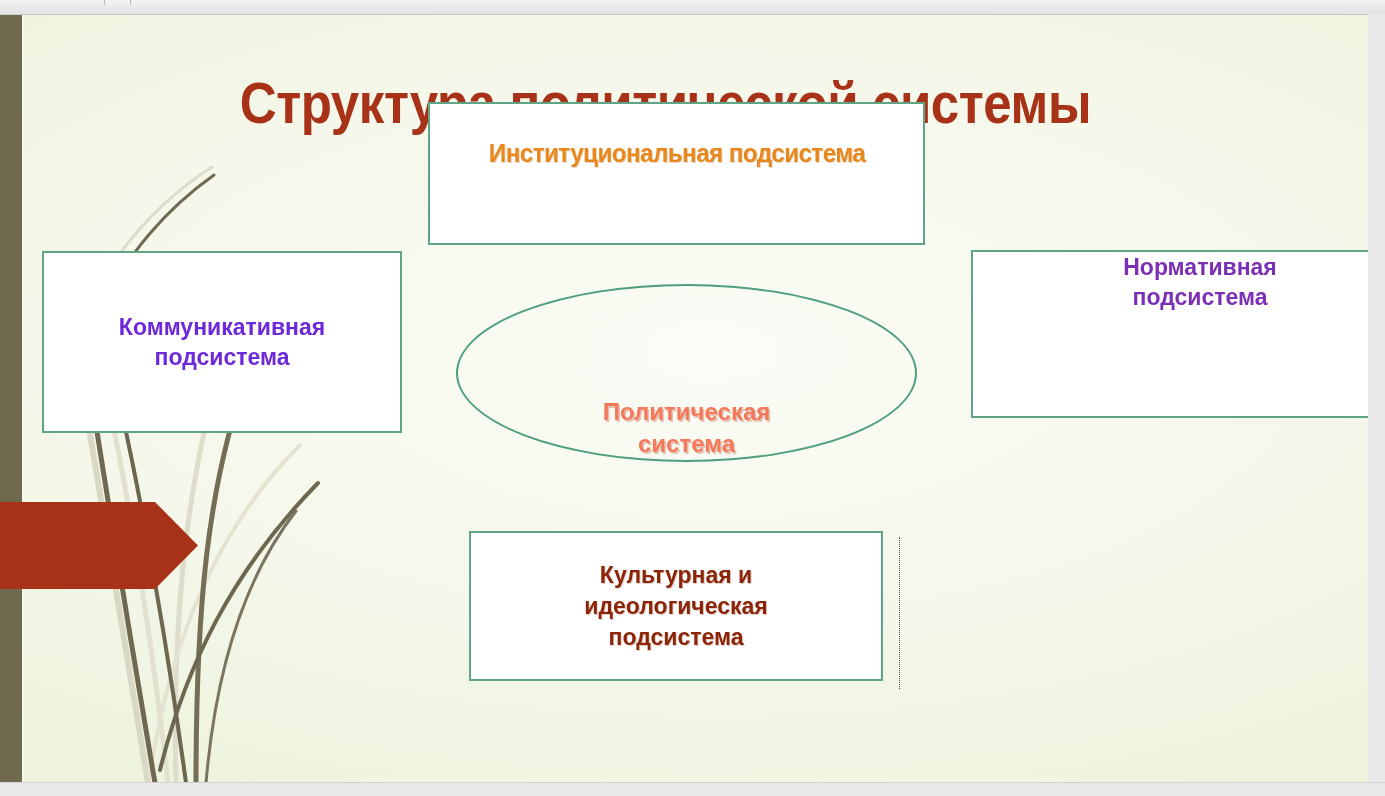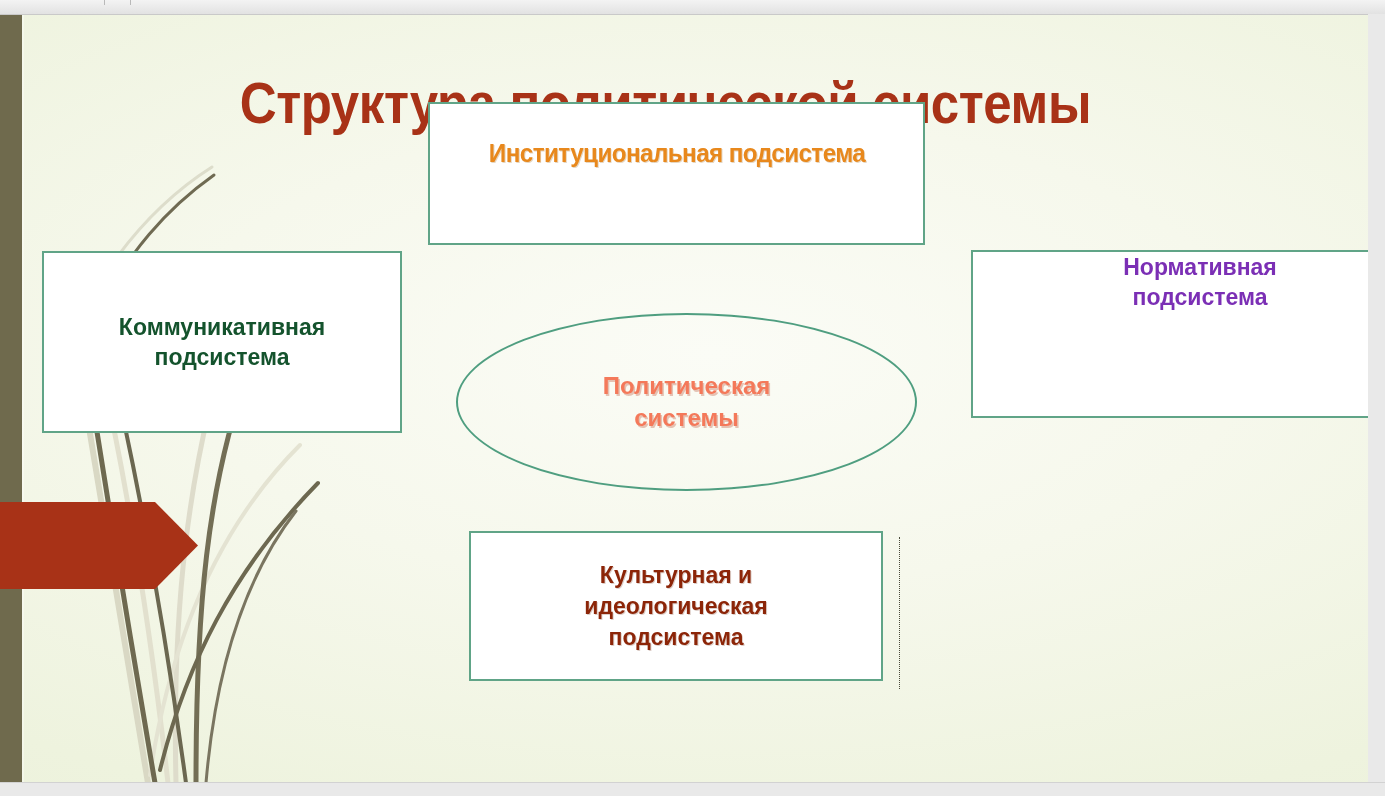--- a/index.html
+++ b/index.html
@@ -102,21 +102,21 @@
     letter-spacing:-0.6px;
     font-weight:700;
     text-shadow:1px 1px 0 rgba(150,90,10,.25);
     transform:scaleX(.97);
   }
 
   .node-comm{
     left:42px;top:236px;width:360px;height:182px;
   }
   .node-comm .label{
-    color:#14532d;
+    color:#6d28d9;
     font-size:23px;
     line-height:30px;
   }
 
   .node-norm{
     left:971px;top:235px;width:458px;height:168px;
     align-items:flex-start;
   }
   .node-norm .label{
     color:#7b2fb5;
@@ -135,25 +135,25 @@
   }
 
   
   .guide-dots{
     position:absolute;left:899px;top:522px;width:0;height:152px;
     border-left:1px dotted #4a4a3a;
   }
 
   
   .ellipse{
-    position:absolute;left:456px;top:298px;width:461px;height:178px;
+    position:absolute;left:456px;top:269px;width:461px;height:178px;
     border:2px solid #4f9e80;
     border-radius:50%;
     box-sizing:border-box;
-    display:flex;align-items:center;justify-content:center;
+    display:flex;align-items:flex-end;justify-content:center;
     background:transparent;
   }
   .ellipse .label{
     color:#f4795a;
     font-weight:700;
     font-size:24px;
     line-height:32px;
     text-align:center;
     text-shadow:1.5px 1.5px 0 rgba(190,90,60,.35);
   }
@@ -219,21 +219,21 @@
         <span>идеологическая</span><br>
         <span>подсистема</span>
       </span>
     </div>
 
     <div class="guide-dots"></div>
 
     <div class="ellipse">
       <span class="label">
         <span>Политическая</span><br>
-        <span>системы</span>
+        <span>система</span>
       </span>
     </div>
 
   </div>
 
   <div class="chrome-right"></div>
   <div class="chrome-bottom"></div>
 
 </div>
 

